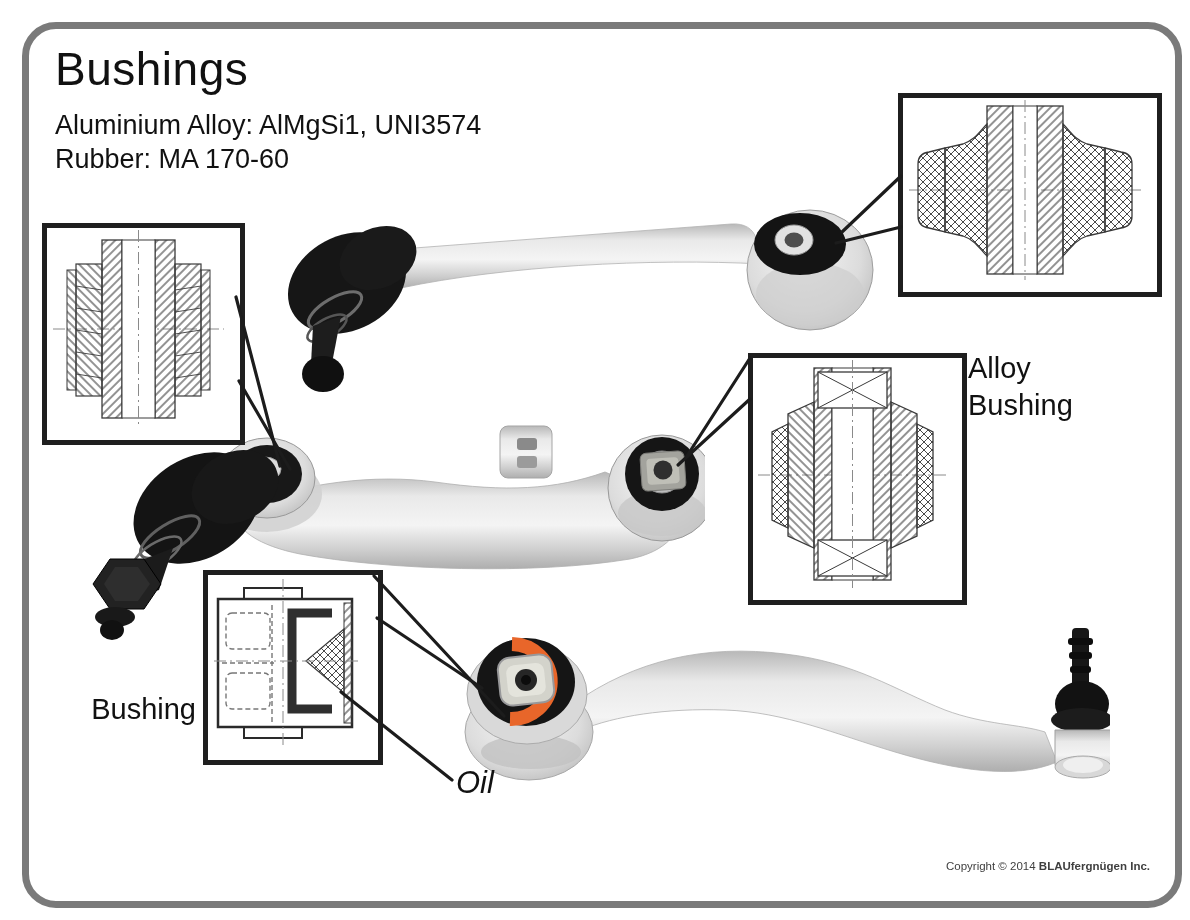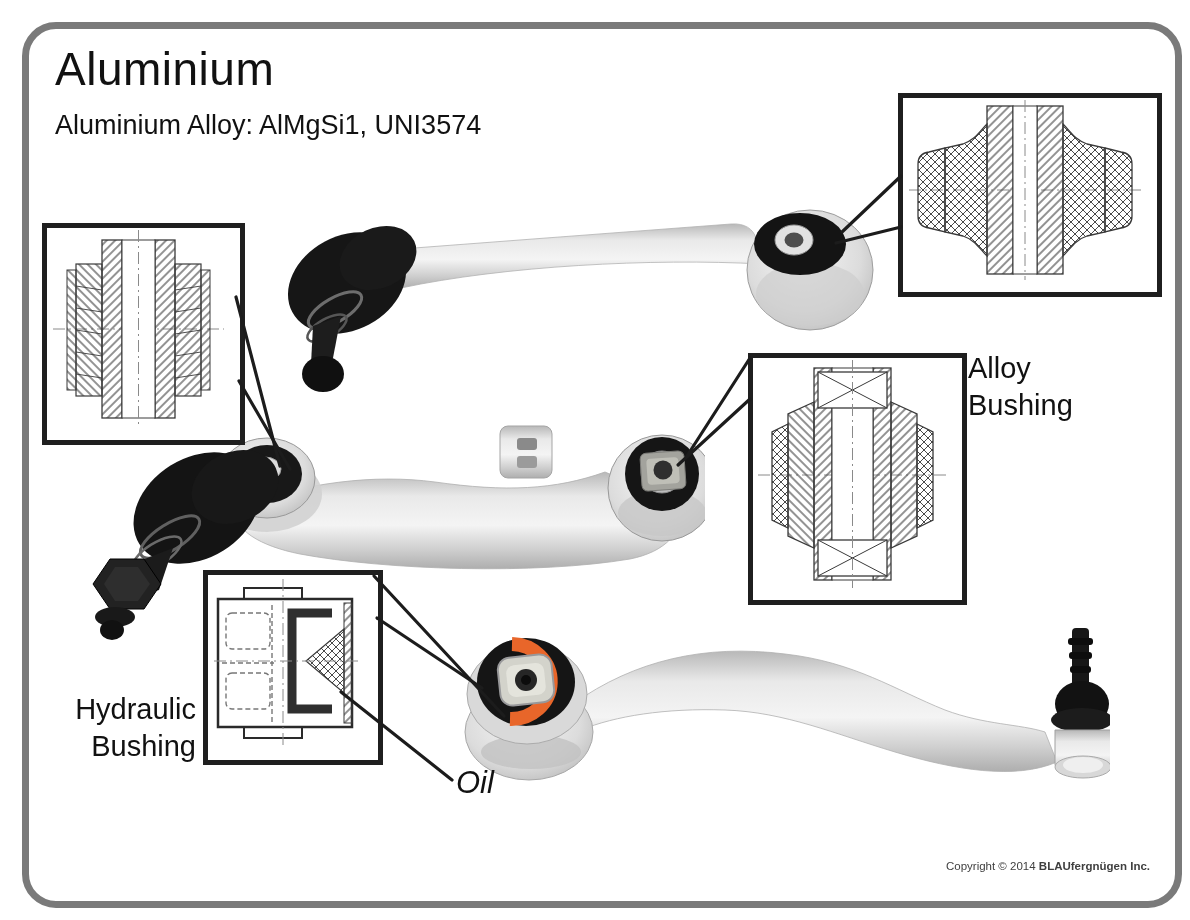--- a/index.html
+++ b/index.html
@@ -52,24 +52,25 @@
         <stop offset="0" stop-color="#f5f5f5"></stop>
           <stop offset="0.6" stop-color="#dcdcdc"></stop>
         <stop offset="0.85" stop-color="#c2c2c2"></stop>
           <stop offset="1" stop-color="#a9a9a9"></stop>
       </radialGradient>
     </defs>
   </svg>
 
   <div class="frame"></div>
 
-  <div class="title">Aluminium</div>
+  <div class="title">Bushings</div>
 
   <div class="materials">
     <div>Aluminium Alloy: AlMgSi1, UNI3574</div>
+    <div>Rubber: MA 170-60</div>
   </div>
 
   <div class="dbox" style="left:898px;top:93px;width:254px;height:194px;">
     <svg width="244" height="184" viewBox="0 0 244 184">
       <line x1="6" y1="92" x2="238" y2="92" stroke="#8a8a8a" stroke-width="1" stroke-dasharray="12 4 2 4"></line>
       <g id="tr-rub">
         <path d="M84,26 C76,34 72,42 60,46 L42,50 L42,134 L60,138 C72,142 76,150 84,158 Z" fill="url(#hatchX)" stroke="#3a3a3a" stroke-width="1.3"></path>
         <path d="M42,50 L26,54 C18,55 15,59 15,66 L15,118 C15,125 18,129 26,130 L42,134 Z" fill="url(#hatchX)" stroke="#3a3a3a" stroke-width="1.3"></path>
       </g>
       <use href="#tr-rub" transform="translate(244,0) scale(-1,1)"></use>
@@ -226,21 +227,20 @@
       <circle cx="71" cy="68" r="5" fill="#0c0c0c"></circle>
     </g>
   </svg>
 
   <div class="label label-rubber">
     <div>Alloy</div>
     <div>Bushing</div>
   </div>
 
   <div class="label label-hydraulic">
-    <div>Hydraulic</div>
     <div>Bushing</div>
   </div>
 
   <div class="label label-oil">Oil</div>
 
   <svg class="overlay" width="1190" height="920" viewBox="0 0 1190 920">
     <g stroke="#1c1c1c" stroke-width="3.2" stroke-linecap="round">
       <line x1="842" y1="232" x2="901" y2="176"></line>
       <line x1="836" y1="243" x2="901" y2="227"></line>
       <line x1="236" y1="297" x2="280" y2="466"></line>

